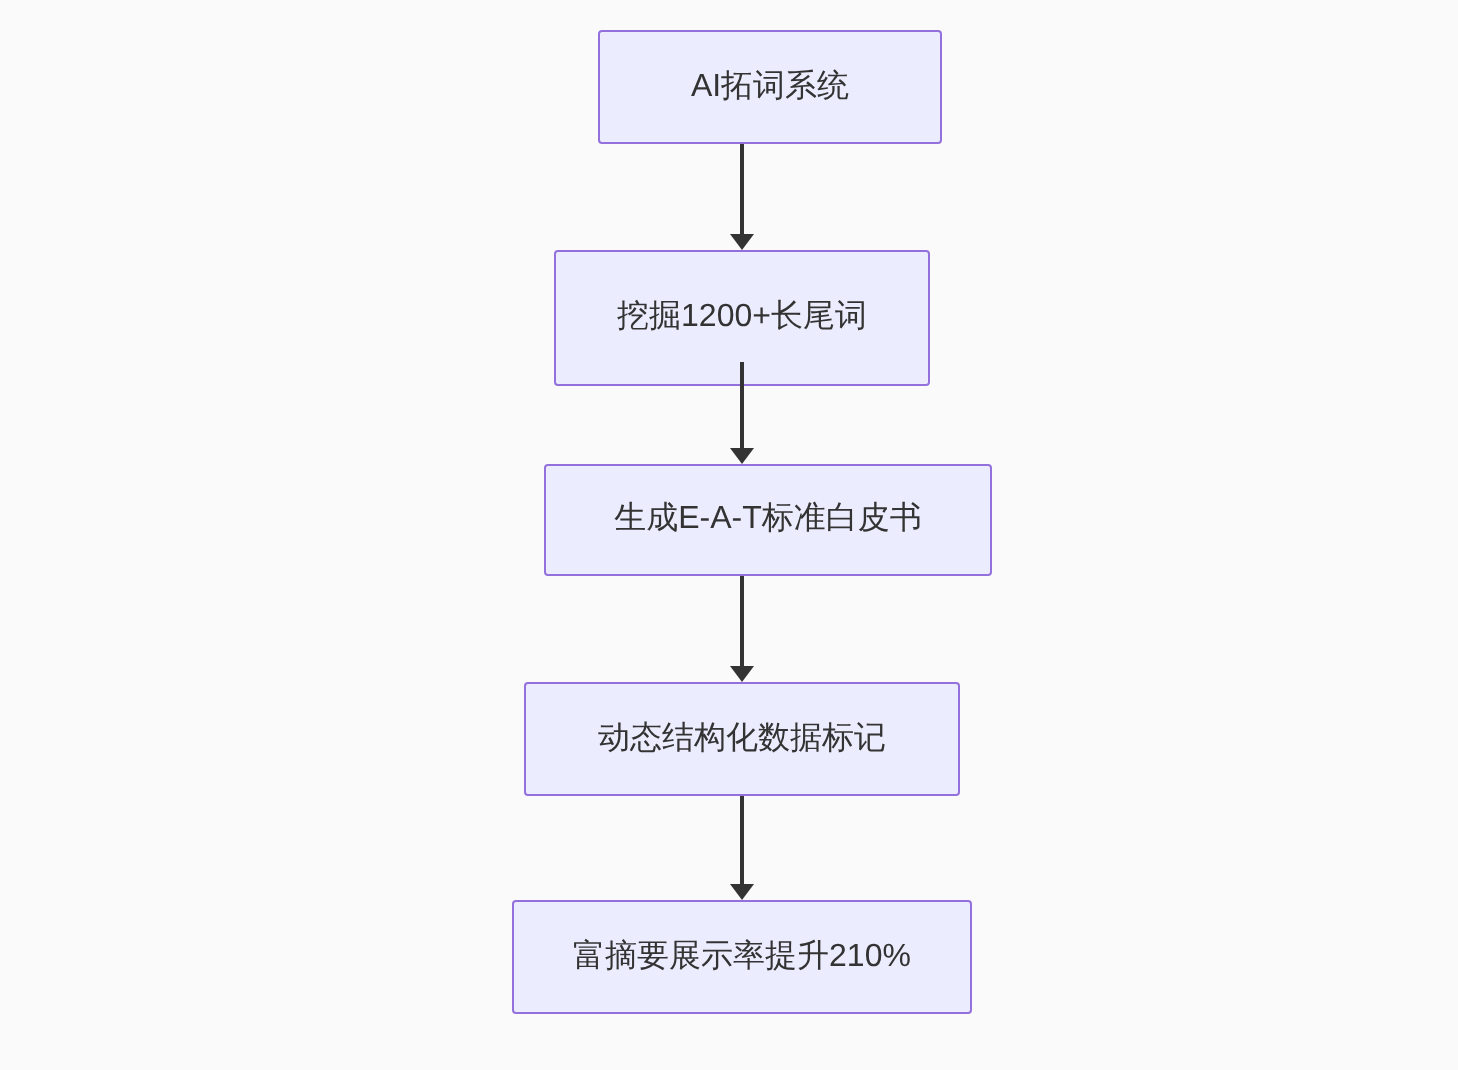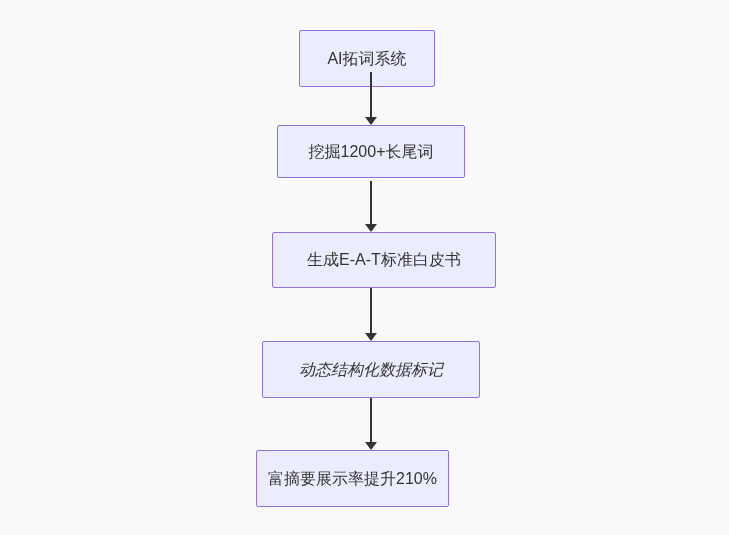--- a/index.html
+++ b/index.html
@@ -50,25 +50,25 @@
     position: absolute;
     bottom: -8px;
     left: 50%;
     transform: translateX(-50%);
     width: 0;
     height: 0;
     border-left: 6px solid transparent;
     border-right: 6px solid transparent;
     border-top: 8px solid var(--edge);
   }
-  .n1 { left: 299px; top: 30px;  width: 136px; height: 57px; }
-  .n2 { left: 277px; top: 125px; width: 188px; height: 53px; }
+  .n1 { left: 299px; top: 15px;  width: 172px; height: 57px; }
+  .n2 { left: 277px; top: 125px; width: 188px; height: 68px; }
   .n3 { left: 259px; top: 232px; width: 224px; height: 56px; margin-left: 13px; }
-  .n4 { left: 262px; top: 341px; width: 218px; height: 57px; font-style: italic; }
-  .n5 { left: 256px; top: 450px; width: 193px; height: 57px; }
+  .n4 { left: 262px; top: 341px; width: 218px; height: 57px; }
+  .n5 { left: 256px; top: 450px; width: 230px; height: 57px; }
   .e1 { top: 72px;  height: 45px; }
   .e2 { top: 181px; height: 43px; }
   .e3 { top: 288px; height: 45px; }
   .e4 { top: 398px; height: 44px; }
 </style>
 </head>
 <body>
 
 <div class="canvas">
   <div class="node n1">AI拓词系统</div>

